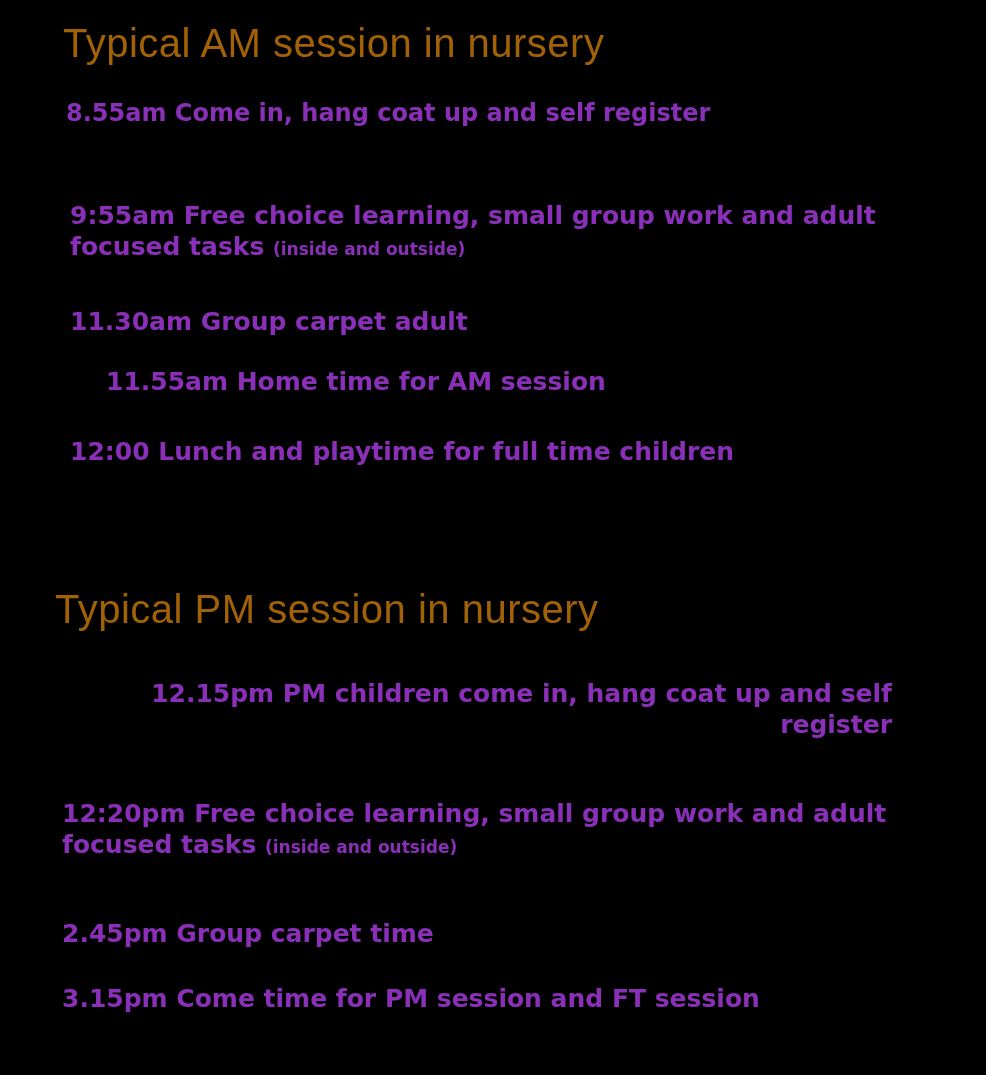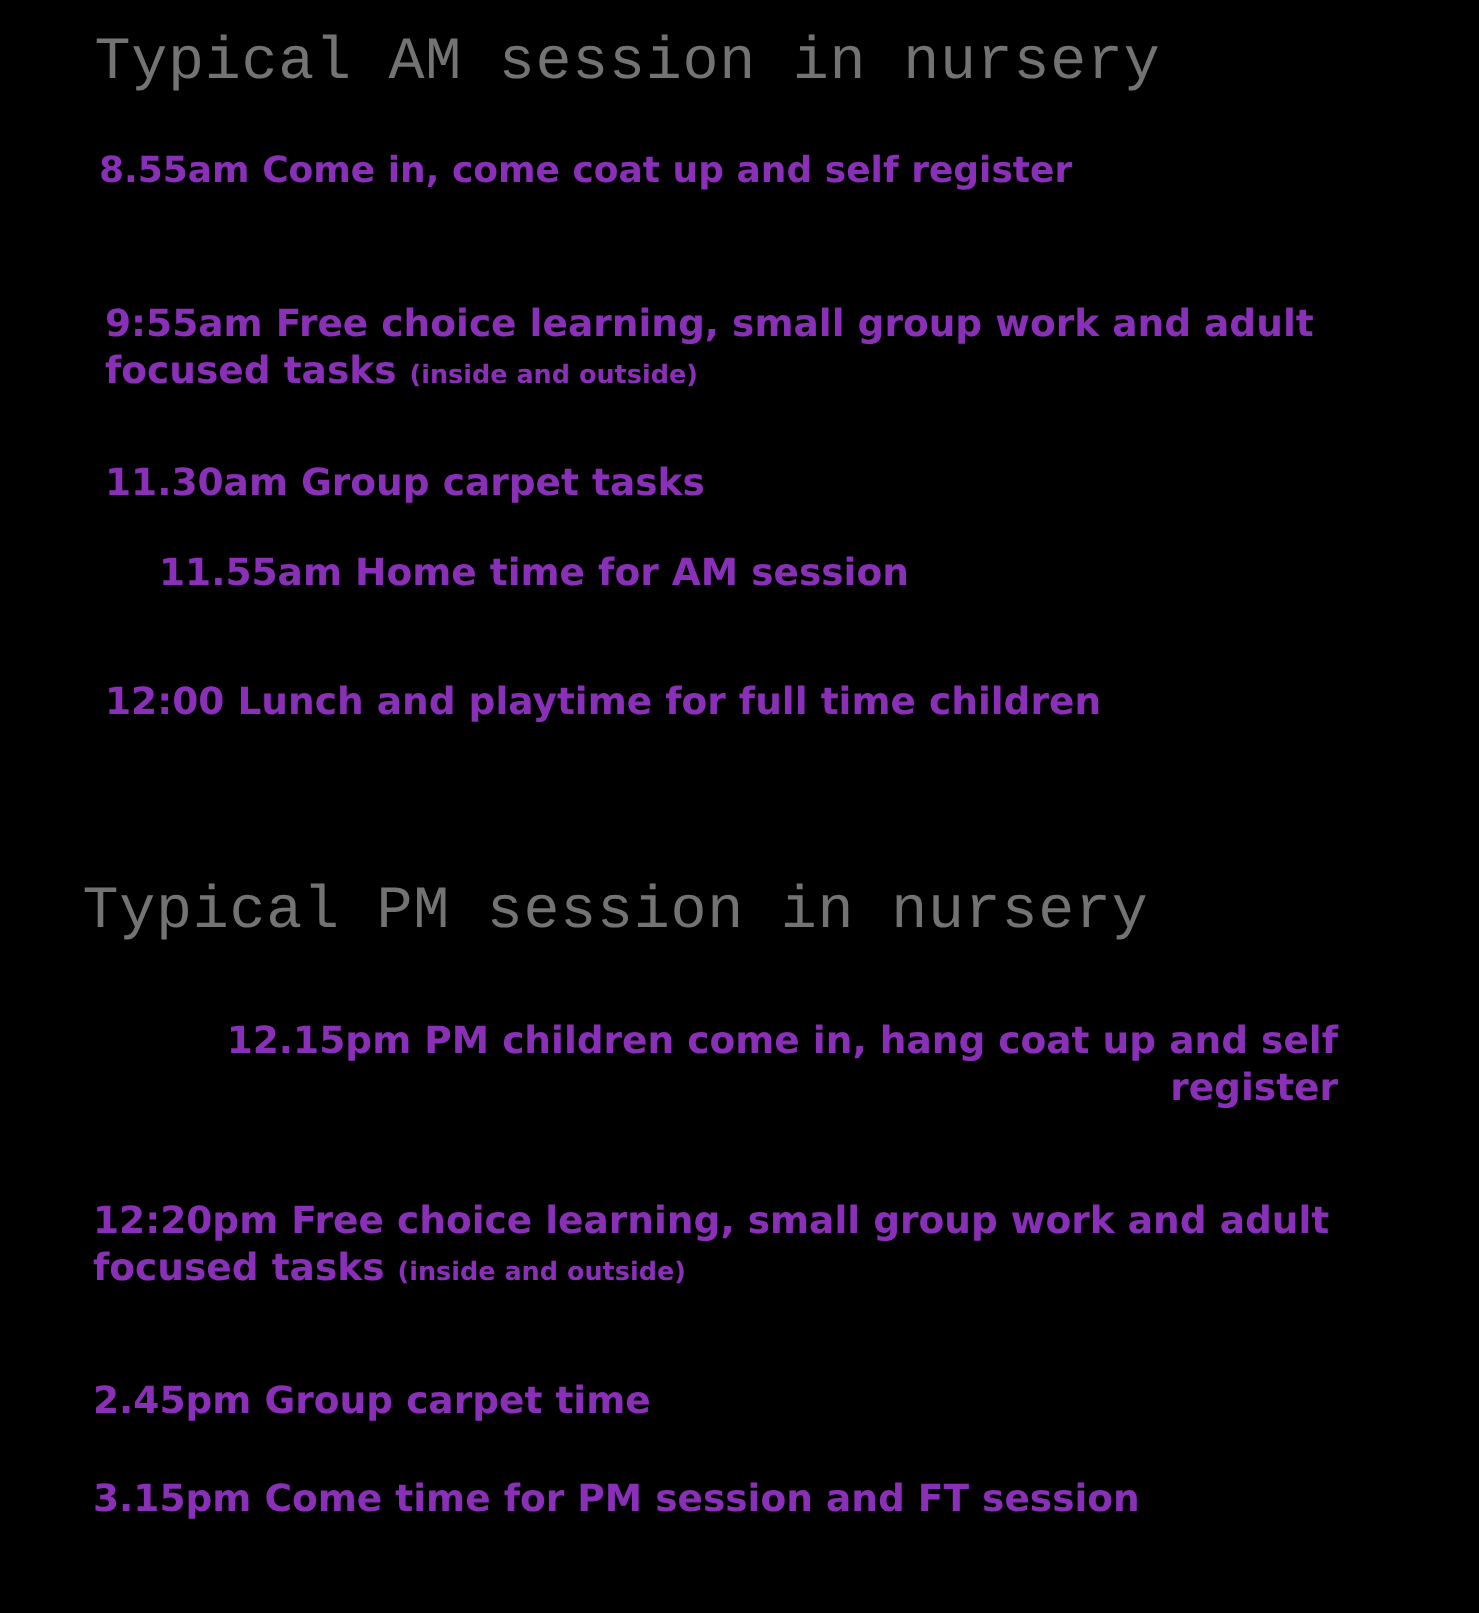--- a/index.html
+++ b/index.html
@@ -15,22 +15,22 @@
     font-family: "DejaVu Sans", sans-serif;
   }
 
   .page {
     position: relative;
     width: 986px;
     height: 1075px;
   }
 
   .section-heading {
-    color: #737373;
-    font-family: Liberation Mono, monospace;
+    color: #a16207;
+    font-family: Liberation Sans, sans-serif;
     font-weight: 400;
     font-size: 40px;
     letter-spacing: 0.5px;
     line-height: 1.05;
     white-space: nowrap;
   }
 
   .entry {
     color: #8a2fb8;
     font-family: "DejaVu Sans", sans-serif;
@@ -74,21 +74,20 @@
     position: absolute;
     left: 70px;
     top: 366px;
     margin-left: 36px;
   }
 
   .am-5 {
     position: absolute;
     left: 70px;
     top: 436px;
-    margin-top: 16px;
   }
 
   .pm-heading {
     position: absolute;
     left: 55px;
     top: 588px;
   }
 
   .pm-1 {
     position: absolute;
@@ -118,29 +117,29 @@
   }
 </style>
 </head>
 <body>
 
 <div class="page">
 
   <div class="section-heading am-heading">Typical AM session in nursery</div>
 
   <div class="entry am-1">
-    <span>8.55am  Come in, come coat up and self register</span>
+    <span>8.55am  Come in, hang coat up and self register</span>
   </div>
 
   <div class="entry am-2">
     <span>9:55am   Free choice learning, small group work and adult focused tasks </span><span class="small">(inside and outside)</span>
   </div>
 
   <div class="entry am-3">
-    <span>11.30am   Group carpet tasks</span>
+    <span>11.30am   Group carpet adult</span>
   </div>
 
   <div class="entry am-4">
     <span>11.55am   Home time for AM session</span>
   </div>
 
   <div class="entry am-5">
     <span>12:00 Lunch and playtime for full time children</span>
   </div>
 

